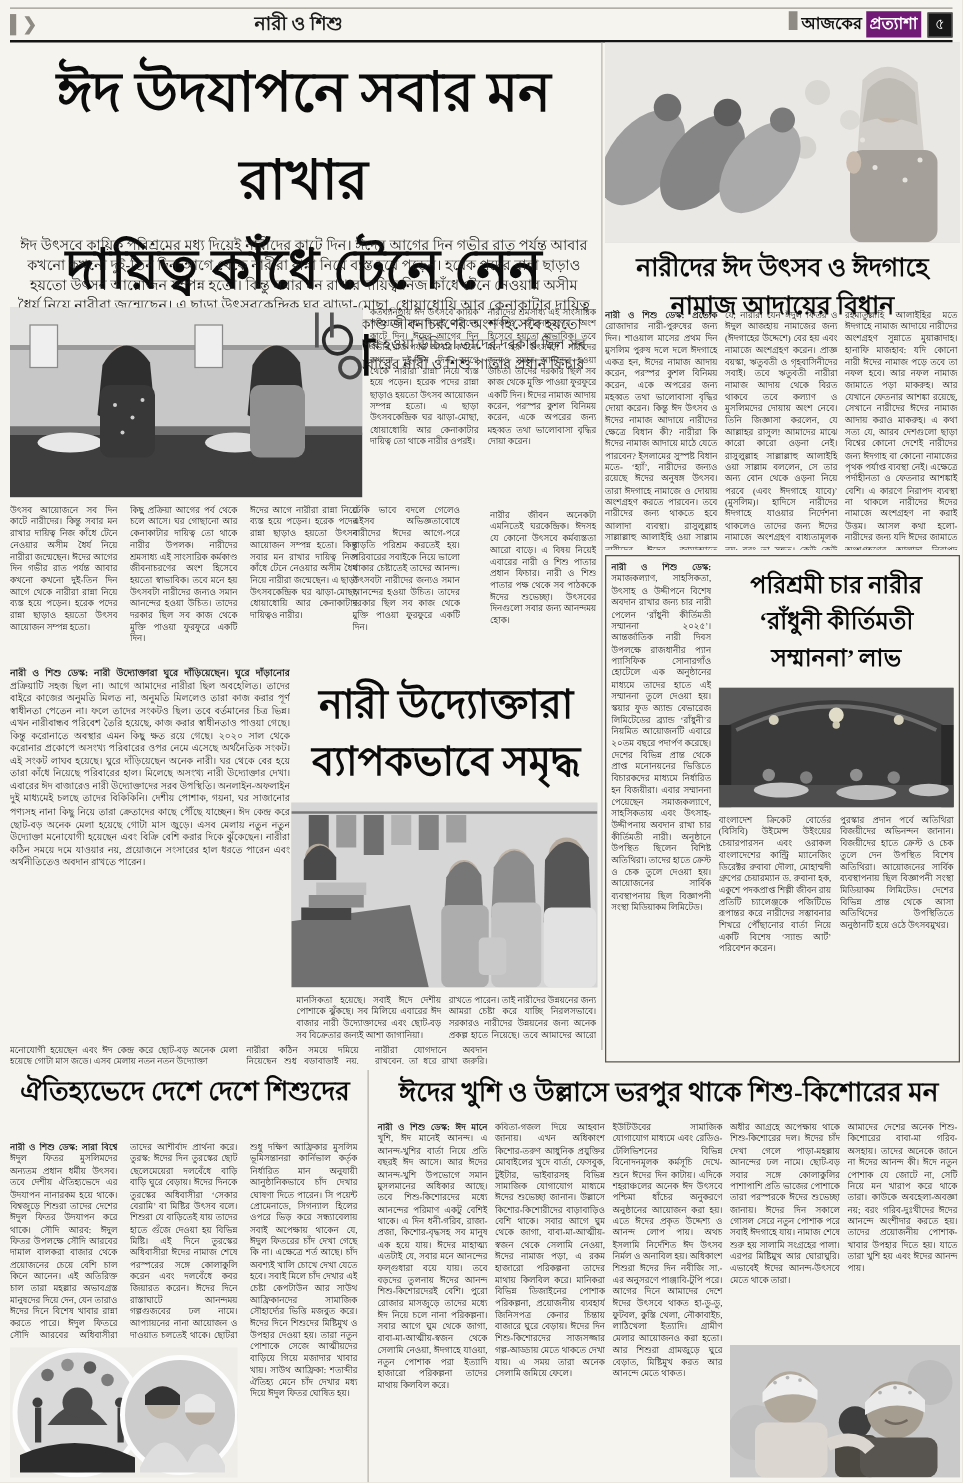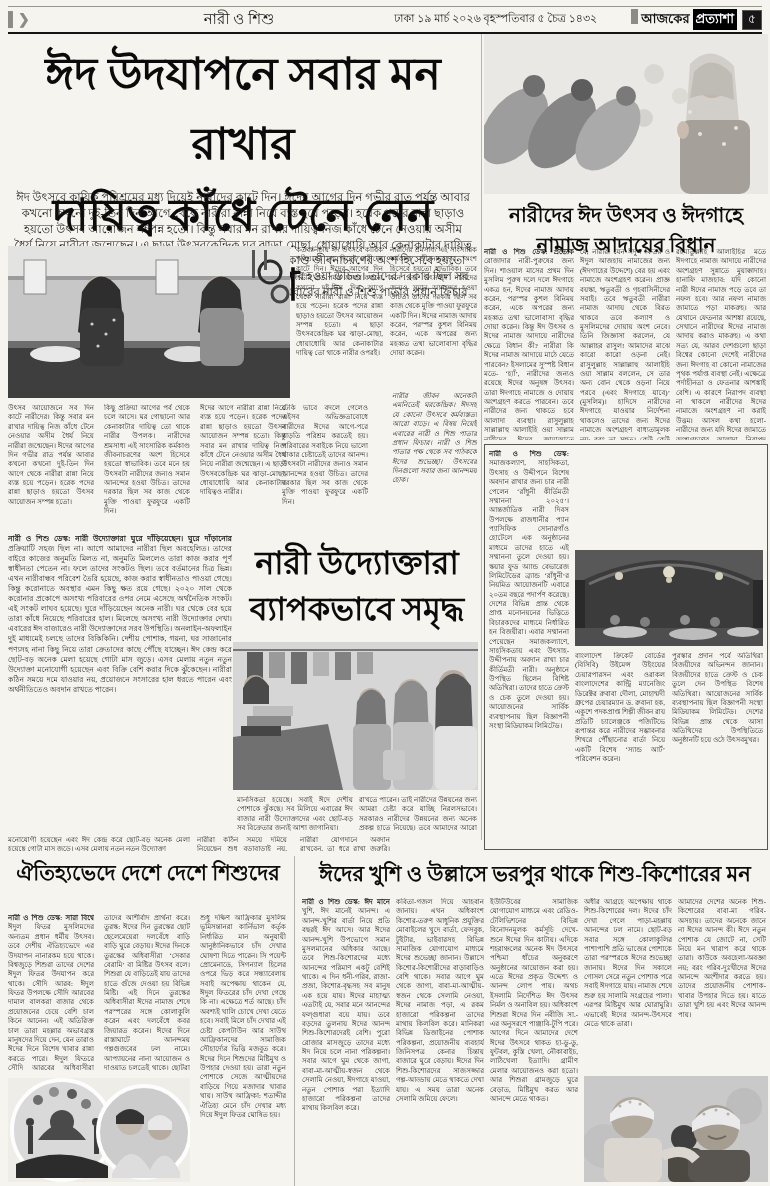--- a/index.html
+++ b/index.html
@@ -9,39 +9,38 @@
   .bt{font-size:7px;line-height:1.34;text-align:justify;color:#222;overflow:hidden;word-break:break-word;}
   .bt-first::first-line{font-weight:bold;}
   .hl{font-weight:bold;color:#0b0b0b;text-align:center;}
   .hl span{display:block;}
   .photo{overflow:hidden;background:#d8d8d8;}
   .photo svg{display:block;}
   .rule-v{width:1px;background:#b8b4ac;}
   .rule-h{height:2px;background:#141414;}
   #hdr{top:6px;left:8px;width:754px;height:25px;border-top:1px solid #9a968e;
        display:flex;align-items:center;font-size:12px;}
-  #hdr .sec{font-weight:normal;font-size:15px;}
+  #hdr .sec{font-weight:bold;font-size:15px;}
   #mast{display:flex;align-items:flex-start;gap:3px;margin-left:auto;}
   #mast .tab{width:7px;height:15px;background:#8e8a84;}
   #mast .m1{font-weight:bold;font-size:13px;color:#111;}
-  #mast .m2{font-weight:bold;font-size:13px;color:#fff;background:#000000;padding:0 3px;}
+  #mast .m2{font-weight:bold;font-size:13px;color:#fff;background:#701a75;padding:0 3px;}
   #pgno{width:18px;height:18px;background:#171717;border:1px solid #555;color:#fff;
         font-size:12px;display:flex;align-items:center;justify-content:center;margin-left:5px;}
   .box{border:1px solid #5a564e;}
   .spill{font-size:7px;line-height:1.3;text-align:justify;color:#222;overflow:hidden;}
 </style>
 </head>
 <body>
 
 <div id="page">
 
   <div class="abs" id="hdr">
     <span style="color:#8e8a84;font-size:14px;font-weight:bold;margin-right:4px;">▌❯</span>
     <span class="sec" style="margin-left:170px;">নারী ও শিশু</span>
-    <span style="margin-left:120px;font-size:11px;">ঢাকা ১৯ মার্চ ২০২৬ বৃহস্পতিবার ৫ চৈত্র ১৪৩২</span>
     <span id="mast">
       <span class="tab"></span>
       <span class="m1">আজকের</span>
         <span class="m2">প্রত্যাশা</span>
     </span>
     <span id="pgno">৫</span>
   </div>
   <div class="abs rule-h" style="top:32px;left:8px;width:754px;"></div>
 
   <div class="abs hl" style="top:40px;left:8px;width:470px;font-size:44px;line-height:1.6;">
@@ -78,21 +77,21 @@
     </svg>
   </div>
 
   <div class="abs bt" style="top:246px;left:296px;width:87px;height:152px;">কর্তব্যনিষ্ঠায় ঈদ উৎসবে কায়িক পরিশ্রমের মধ্য দিয়েই নারীদের কাটে দিন। ঈদের আগের দিন গভীর রাত পর্যন্ত আবার কখনো কখনো দুই-তিন দিন আগে থেকে নারীরা রান্না নিয়ে ব্যস্ত হয়ে পড়েন। হরেক পদের রান্না ছাড়াও হয়তো উৎসব আয়োজন সম্পন্ন হতো। এ ছাড়া উৎসবকেন্দ্রিক ঘর ঝাড়া-মোছা, ধোয়াধোয়ি আর কেনাকাটার দায়িত্ব তো থাকে নারীর ওপরই।</div>
   <div class="abs bt" style="top:246px;left:390px;width:87px;height:152px;">নারীদের শ্রমসাধ্য এই সাংসারিক কর্মকাণ্ড জীবনাচরণের অংশ হিসেবে হয়তো স্বাভাবিক। তবে মনে হয় উৎসবটা নারীদের জন্যও সমান আনন্দের হওয়া উচিত। তাদের দরকার ছিল সব কাজ থেকে মুক্তি পাওয়া ফুরফুরে একটি দিন। ঈদের নামাজ আদায় করেন, পরস্পর কুশল বিনিময় করেন, একে অপরের জন্য মহব্বত তথা ভালোবাসা বৃদ্ধির দোয়া করেন।</div>
 
   <div class="abs bt" style="top:404px;left:8px;width:86px;height:124px;">উৎসব আয়োজনে সব দিন কাটে নারীদের। কিন্তু সবার মন রাখার দায়িত্ব নিজ কাঁধে টেনে নেওয়ার অসীম ধৈর্য নিয়ে নারীরা জন্মেছেন। ঈদের আগের দিন গভীর রাত পর্যন্ত আবার কখনো কখনো দুই-তিন দিন আগে থেকে নারীরা রান্না নিয়ে ব্যস্ত হয়ে পড়েন। হরেক পদের রান্না ছাড়াও হয়তো উৎসব আয়োজন সম্পন্ন হতো।</div>
   <div class="abs bt" style="top:404px;left:104px;width:86px;height:124px;">কিছু প্রক্রিয়া আগের পর্ব থেকে চলে আসে। ঘর গোছানো আর কেনাকাটার দায়িত্ব তো থাকে নারীর উপলক। নারীদের শ্রমসাধ্য এই সাংসারিক কর্মকাণ্ড জীবনাচরণের অংশ হিসেবে হয়তো স্বাভাবিক। তবে মনে হয় উৎসবটা নারীদের জন্যও সমান আনন্দের হওয়া উচিত। তাদের দরকার ছিল সব কাজ থেকে মুক্তি পাওয়া ফুরফুরে একটি দিন।</div>
   <div class="abs bt" style="top:404px;left:200px;width:86px;height:124px;">ঈদের আগে নারীরা রান্না নিয়ে ব্যস্ত হয়ে পড়েন। হরেক পদের রান্না ছাড়াও হয়তো উৎসব আয়োজন সম্পন্ন হতো। কিন্তু সবার মন রাখার দায়িত্ব নিজ কাঁধে টেনে নেওয়ার অসীম ধৈর্য নিয়ে নারীরা জন্মেছেন। এ ছাড়া উৎসবকেন্দ্রিক ঘর ঝাড়া-মোছা, ধোয়াধোয়ি আর কেনাকাটার দায়িত্বও নারীর।</div>
   <div class="abs bt" style="top:404px;left:282px;width:86px;height:124px;">ঢেঁকি ভাবে বদলে গেলেও এইসব অভিজ্ঞতাবোধে নারীদের ঈদের আগে-পরে বাড়তি পরিশ্রম করতেই হয়। পরিবারের সবাইকে নিয়ে ভালো থাকার চেষ্টাতেই তাদের আনন্দ। উৎসবটা নারীদের জন্যও সমান আনন্দের হওয়া উচিত। তাদের দরকার ছিল সব কাজ থেকে মুক্তি পাওয়া ফুরফুরে একটি দিন।</div>
-  <div class="abs bt" style="top:392px;left:392px;width:85px;height:124px;font-style:italic;">নারীর জীবন অনেকটা এমনিতেই ঘরকেন্দ্রিক। ঈদসহ যে কোনো উৎসবে কর্মব্যস্ততা আরো বাড়ে। এ বিষয় নিয়েই এবারের নারী ও শিশু পাতার প্রধান ফিচার। নারী ও শিশু পাতার পক্ষ থেকে সব পাঠককে ঈদের শুভেচ্ছা। উৎসবের দিনগুলো সবার জন্য আনন্দময় হোক।</div>
+  <div class="abs bt" style="top:408px;left:392px;width:85px;height:124px;">নারীর জীবন অনেকটা এমনিতেই ঘরকেন্দ্রিক। ঈদসহ যে কোনো উৎসবে কর্মব্যস্ততা আরো বাড়ে। এ বিষয় নিয়েই এবারের নারী ও শিশু পাতার প্রধান ফিচার। নারী ও শিশু পাতার পক্ষ থেকে সব পাঠককে ঈদের শুভেচ্ছা। উৎসবের দিনগুলো সবার জন্য আনন্দময় হোক।</div>
 
   <div class="abs bt bt-first" style="top:534px;left:8px;width:224px;height:298px;font-size:7.5px;">নারী ও শিশু ডেস্ক: নারী উদ্যোক্তারা ঘুরে দাঁড়িয়েছেন। ঘুরে দাঁড়ানোর প্রক্রিয়াটি সহজ ছিল না। আগে আমাদের নারীরা ছিল অবহেলিত। তাদের বাইরে কাজের অনুমতি মিলত না, অনুমতি মিললেও তারা কাজ করার পূর্ণ স্বাধীনতা পেতেন না। ফলে তাদের সংকটও ছিল। তবে বর্তমানের চিত্র ভিন্ন। এখন নারীবান্ধব পরিবেশ তৈরি হয়েছে, কাজ করার স্বাধীনতাও পাওয়া গেছে। কিন্তু করোনাতে অবস্থার এমন কিছু ক্ষত রয়ে গেছে। ২০২০ সাল থেকে করোনার প্রকোপে অসংখ্য পরিবারের ওপর নেমে এসেছে অর্থনৈতিক সংকট। এই সংকট লাঘব হয়েছে। ঘুরে দাঁড়িয়েছেন অনেক নারী। ঘর থেকে বের হয়ে তারা কাঁধে নিয়েছে পরিবারের হাল। মিলেছে অসংখ্য নারী উদ্যোক্তার দেখা। এবারের ঈদ বাজারেও নারী উদ্যোক্তাদের সরব উপস্থিতি। অনলাইন-অফলাইন দুই মাধ্যমেই চলছে তাদের বিকিকিনি। দেশীয় পোশাক, গয়না, ঘর সাজানোর পণ্যসহ নানা কিছু নিয়ে তারা ক্রেতাদের কাছে পৌঁছে যাচ্ছেন। ঈদ কেন্দ্র করে ছোট-বড় অনেক মেলা হয়েছে গোটা মাস জুড়ে। এসব মেলায় নতুন নতুন উদ্যোক্তা মনোযোগী হয়েছেন এবং বিক্রি বেশি করার দিকে ঝুঁকেছেন। নারীরা কঠিন সময়ে দমে যাওয়ার নয়, প্রয়োজনে সংসারের হাল ধরতে পারেন এবং অর্থনীতিতেও অবদান রাখতে পারেন।</div>
   <div class="abs hl" style="top:540px;left:237px;width:240px;font-size:32px;line-height:1.45;">
     <span>নারী উদ্যোক্তারা</span>
     <span>ব্যাপকভাবে সমৃদ্ধ করছেন</span>
     <span>ঈদের অর্থনীতি</span>
   </div>
 
   <div class="abs photo" style="top:642px;left:233px;width:245px;height:148px;">
     <svg width="245" height="148" viewBox="0 0 245 148">
@@ -160,20 +159,25 @@
   <div class="abs hl" style="top:200px;left:484px;width:284px;font-size:20px;line-height:1.5;">
     <span>নারীদের ঈদ উৎসব ও ঈদগাহে</span>
     <span>নামাজ আদায়ের বিধান</span>
   </div>
   <div class="abs bt bt-first" style="top:248px;left:484px;width:90px;height:192px;">নারী ও শিশু ডেস্ক: প্রত্যেক রোজাদার নারী-পুরুষের জন্য দিন। শাওয়াল মাসের প্রথম দিন মুসলিম পুরুষ দলে দলে ঈদগাহে একত্র হন, ঈদের নামাজ আদায় করেন, পরস্পর কুশল বিনিময় করেন, একে অপরের জন্য মহব্বত তথা ভালোবাসা বৃদ্ধির দোয়া করেন। কিন্তু ঈদ উৎসব ও ঈদের নামাজ আদায়ে নারীদের ক্ষেত্রে বিধান কী? নারীরা কি ঈদের নামাজ আদায়ে মাঠে যেতে পারবেন? ইসলামের সুস্পষ্ট বিধান মতে- ‘হ্যাঁ’, নারীদের জন্যও রয়েছে ঈদের অনুষঙ্গ উৎসব। তারা ঈদগাহে নামাজে ও দোয়ায় অংশগ্রহণ করতে পারবেন। তবে নারীদের জন্য থাকতে হবে আলাদা ব্যবস্থা। রাসুলুল্লাহ সাল্লাল্লাহু আলাইহি ওয়া সাল্লাম নারীদের ঈদের জামাআতে অংশগ্রহণের দিক-নির্দেশনা দিয়েছেন- হজরত উম্মে আতিয়া রাদিয়াল্লাহু আনহা বর্ণনা করেন, রাসুলুল্লাহ সাল্লাল্লাহু আলাইহি ওয়া সাল্লাম আমাদেরকে এ মর্মে নির্দেশ দিয়েছেন</div>
   <div class="abs bt" style="top:248px;left:580px;width:90px;height:192px;">যে, নারীরা যেন ঈদুল ফিতর ও ঈদুল আজহায় নামাজের জন্য (ঈদগাহের উদ্দেশে) বের হয় এবং নামাজে অংশগ্রহণ করেন। প্রাজ্ঞ বয়স্কা, ঋতুবতী ও গৃহবাসিনীদের সবাই। তবে ঋতুবতী নারীরা নামাজ আদায় থেকে বিরত থাকবে তবে কল্যাণ ও মুসলিমদের দোয়ায় অংশ নেবে। তিনি জিজ্ঞাসা করলেন, যে আল্লাহর রাসুল! আমাদের মাঝে কারো কারো ওড়না নেই। রাসুলুল্লাহ সাল্লাল্লাহু আলাইহি ওয়া সাল্লাম বললেন, সে তার অন্য বোন থেকে ওড়না নিয়ে পরবে (এবং ঈদগাহে যাবে)’ (মুসলিম)। হাদিসে নারীদের ঈদগাহে যাওয়ার নির্দেশনা থাকলেও তাদের জন্য ঈদের নামাজে অংশগ্রহণ বাধ্যতামূলক নয়; বরং তা সুন্নত। কেউ কেউ বলেছেন, নারীদের ঈদের নামাজ পড়া নফল ইবাদত। তবে ঈদের নামাজে অংশগ্রহণ সম্পর্কে মাজহাবগুলোতে রয়েছে মতপার্থক্য। তা হলো- শাফেঈ মাজহাব: ইমাম শাফেঈ</div>
   <div class="abs bt" style="top:248px;left:676px;width:90px;height:192px;">রহমাতুল্লাহি আলাইহির মতে ঈদগাহে নামাজ আদায়ে নারীদের অংশগ্রহণ সুন্নাতে মুয়াক্কাদাহ। হানাফি মাজহাব: যদি কোনো নারী ঈদের নামাজ পড়ে তবে তা নফল হবে। আর নফল নামাজ জামাতে পড়া মাকরুহ। আর যেখানে ফেতনার আশঙ্কা রয়েছে, সেখানে নারীদের ঈদের নামাজ আদায় করাও মাকরুহ। এ কথা সত্য যে, আরব দেশগুলো ছাড়া বিশ্বের কোনো দেশেই নারীদের জন্য ঈদগাহ বা কোনো নামাজের পৃথক পর্যাপ্ত ব্যবস্থা নেই। এক্ষেত্রে পর্দাহীনতা ও ফেতনার আশঙ্কাই বেশি। এ কারণে নিরাপদ ব্যবস্থা না থাকলে নারীদের ঈদের নামাজে অংশগ্রহণ না করাই উত্তম। আসল কথা হলো- নারীদের জন্য যদি ঈদের জামাতে অংশগ্রহণের আলাদা নিরাপদ কোনো ব্যবস্থা গ্রহণ করা হয়, তা হলে নারীরাও ঈদের জামাতে অংশগ্রহণ করতে পারবেন।</div>
 
   <div class="abs box" style="top:444px;left:484px;width:282px;height:404px;background:#f6f4ee;"></div>
   <div class="abs bt bt-first" style="top:450px;left:489px;width:80px;height:392px;">নারী ও শিশু ডেস্ক: সমাজকল্যাণ, সাহসিকতা, উৎসাহ ও উদ্দীপনে বিশেষ অবদান রাখার জন্য চার নারী পেলেন ‘রাঁধুনী কীর্তিমতী সম্মাননা ২০২৫’। আন্তর্জাতিক নারী দিবস উপলক্ষে রাজধানীর প্যান প্যাসিফিক সোনারগাঁও হোটেলে এক অনুষ্ঠানের মাধ্যমে তাদের হাতে এই সম্মাননা তুলে দেওয়া হয়। স্কয়ার ফুড অ্যান্ড বেভারেজ লিমিটেডের ব্র্যান্ড ‘রাঁধুনী’র নিয়মিত আয়োজনটি এবারে ২০তম বছরে পদার্পণ করেছে। দেশের বিভিন্ন প্রান্ত থেকে প্রাপ্ত মনোনয়নের ভিত্তিতে বিচারকদের মাধ্যমে নির্ধারিত হন বিজয়ীরা। এবার সম্মাননা পেয়েছেন সমাজকল্যাণে, সাহসিকতায় এবং উৎসাহ-উদ্দীপনায় অবদান রাখা চার কীর্তিমতী নারী। অনুষ্ঠানে উপস্থিত ছিলেন বিশিষ্ট অতিথিরা। তাদের হাতে ক্রেস্ট ও চেক তুলে দেওয়া হয়। আয়োজনের সার্বিক ব্যবস্থাপনায় ছিল বিজ্ঞাপনী সংস্থা মিডিয়াকম লিমিটেড।</div>
+  <div class="abs hl" style="top:454px;left:575px;width:188px;font-size:19px;line-height:1.55;">
+    <span>পরিশ্রমী চার নারীর</span>
+    <span>‘রাঁধুনী কীর্তিমতী</span>
+    <span>সম্মাননা’ লাভ</span>
+  </div>
   <div class="abs photo" style="top:550px;left:575px;width:188px;height:96px;">
     <svg width="188" height="96" viewBox="0 0 188 96">
       <rect width="188" height="96" fill="#3b3b3b"></rect>
       <path d="M0,34 Q94,-14 188,34 L188,0 L0,0 Z" fill="#585858"></path>
       <path d="M14,34 Q94,-4 174,34" stroke="#6e6e6e" stroke-width="3" fill="none"></path>
       <circle cx="94" cy="22" r="6" fill="#e0dcc8"></circle>
         <circle cx="94" cy="30" r="3" fill="#cfcab2"></circle>
       <circle cx="44" cy="26" r="4" fill="#d4d0bc"></circle>
         <circle cx="144" cy="26" r="4" fill="#d4d0bc"></circle>
       <rect x="0" y="30" width="10" height="66" fill="#2a2a2a"></rect>

